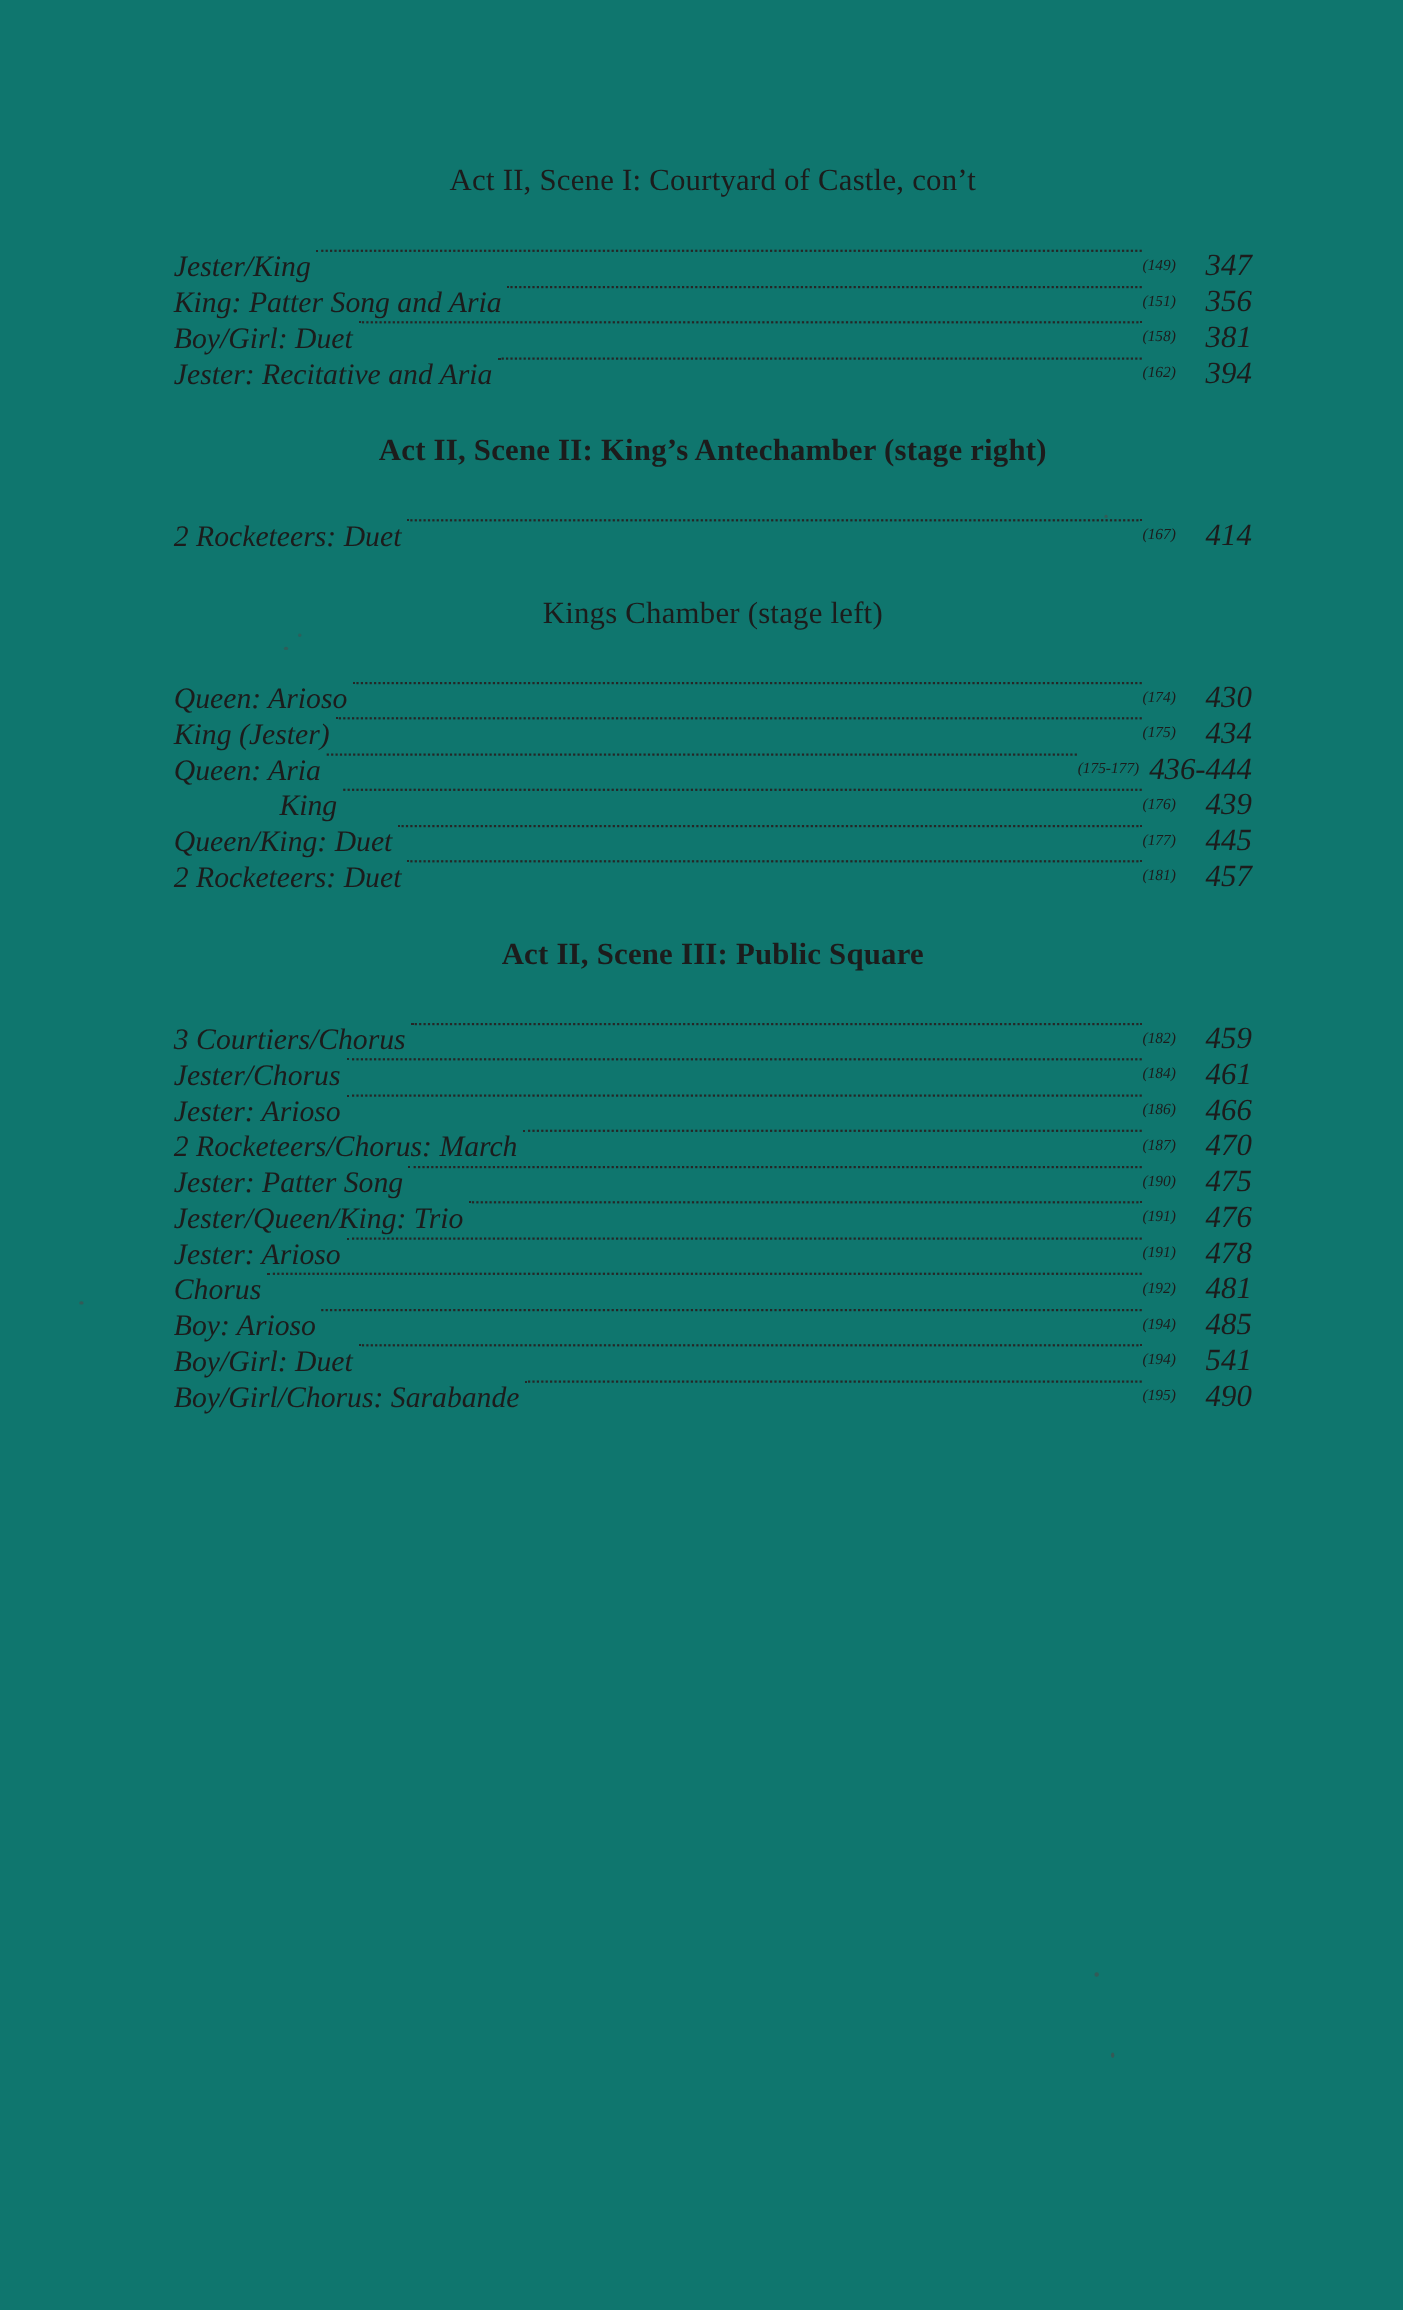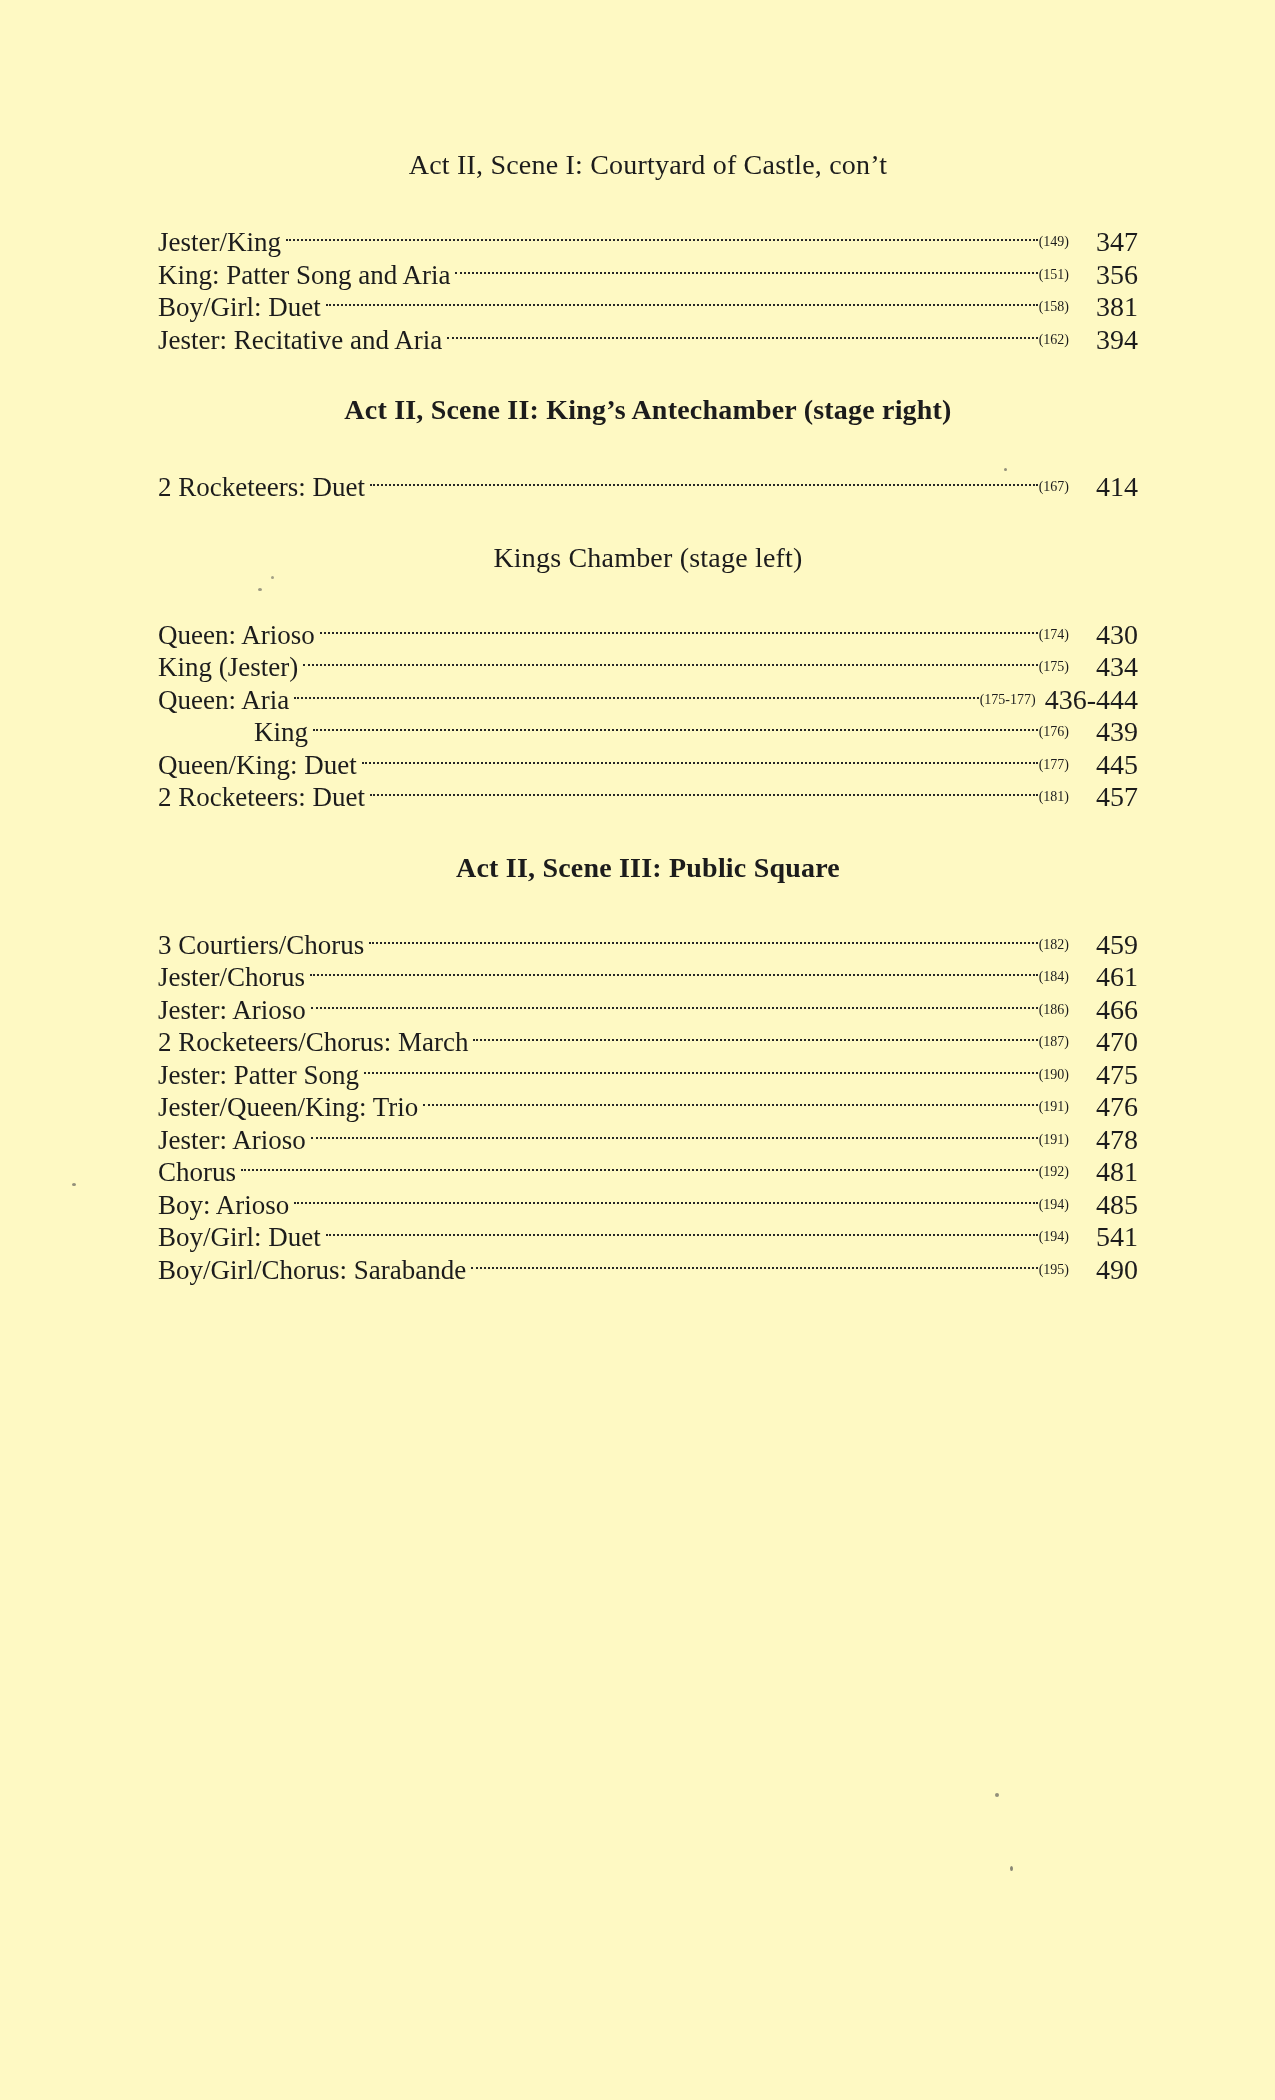--- a/index.html
+++ b/index.html
@@ -4,21 +4,21 @@
 <style>
   html, body {
     margin: 0;
     padding: 0;
     background: #ffffff;
   }
   .page {
     position: relative;
     width: 1275px;
     height: 2100px;
-    background: #fef9c3;
+    background: #0f766e;
     overflow: hidden;
     font-family: "Liberation Serif", "DejaVu Serif", serif;
     color: #1c1c1c;
   }
   .content {
     position: absolute;
     top: 148px;
     left: 158px;
     width: 980px;
   }
@@ -31,25 +31,26 @@
     white-space: nowrap;
   }
   .section:first-child .heading {
     margin-top: 0;
   }
   .heading.bold {
     font-weight: bold;
   }
   .row {
     display: flex;
-    align-items: center;
+    align-items: flex-start;
     font-size: 27px;
     line-height: 32.5px;
     height: 32.5px;
     white-space: nowrap;
+    font-style: italic;
   }
   .row.indent {
     padding-left: 96px;
   }
   .title {
     white-space: nowrap;
   }
   .leader {
     flex: 1 1 auto;
     min-width: 18px;

